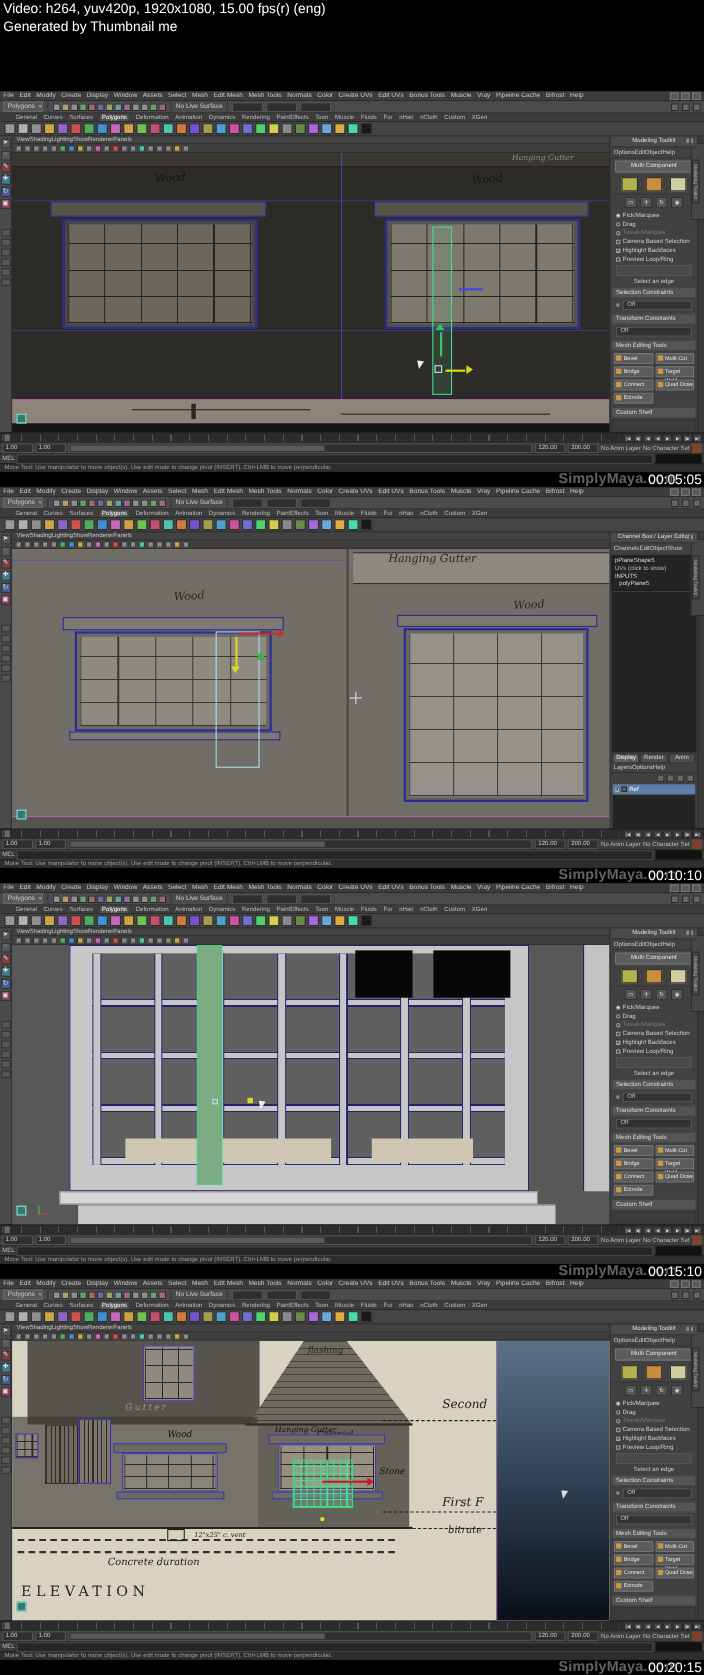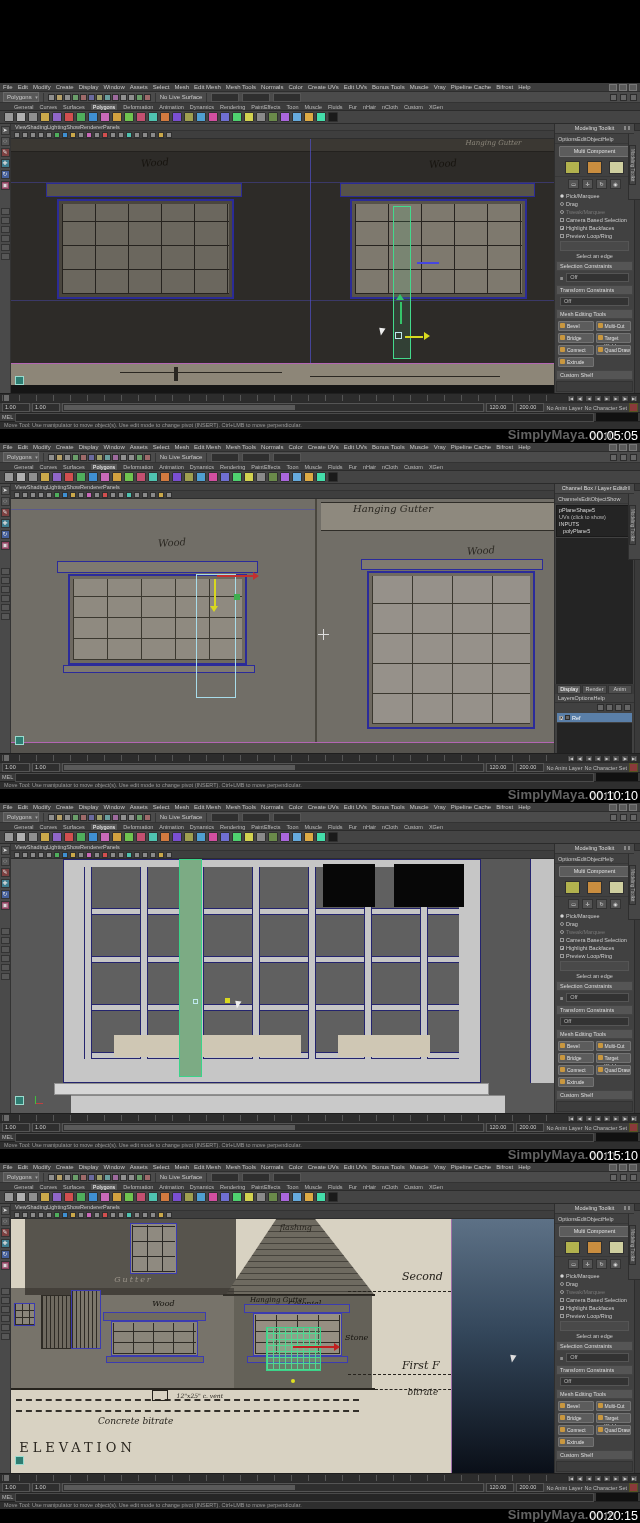--- a/index.html
+++ b/index.html
@@ -130,20 +130,22 @@
   .cur{position:absolute;width:0;height:0;border-left:6px solid #eee;border-top:2px solid transparent;border-bottom:6px solid transparent;transform:rotate(-12deg);}
   .xh{position:absolute;}
   .xh:before,.xh:after{content:"";position:absolute;background:#ddd;}
   .xh:before{left:-5px;top:0;width:11px;height:1px;}
   .xh:after{left:0;top:-5px;width:1px;height:11px;}
 </style>
 </head>
 <body>
 
 <div id="header">
+  <div>Video: h264, yuv420p, 1920x1080, 15.00 fps(r) (eng)</div>
+  <div>Generated by Thumbnail me</div>
 </div>
 
 <div class="frame" style="top:83px">
   <div class="maya">
     <div>
   <div class="menubar">
     <span data-list="maya.menus">
             <span class="mi">File</span>
             <span class="mi">Edit</span>
             <span class="mi">Modify</span>
@@ -1220,21 +1222,21 @@
           <div class="abs" style="left:67%;top:67%;width:14%;border-top:1px dashed #26231d"></div>
           <div class="hand" style="left:72%;top:20%;font-size:11px;color:#1f1c16">Second</div>
           <div class="abs" style="left:62%;top:28.5%;width:19%;border-top:1px dashed #26231d"></div>
           <div class="hand" style="left:72%;top:55%;font-size:11px;color:#1f1c16">First F</div>
           <div class="abs" style="left:62%;top:61%;width:19%;border-top:1px dashed #26231d"></div>
           <div class="hand" style="left:73%;top:66%;font-size:9px;color:#1f1c16">bitrate</div>
           <div class="abs" style="left:1%;top:71%;width:63%;border-top:2px dashed #33302a"></div>
           <div class="abs" style="left:1%;top:75%;width:63%;border-top:2px dashed #33302a"></div>
           <div class="abs bord" style="left:26%;top:67.5%;width:3%;height:4%;border:1px solid #26231d"></div>
           <div class="hand" style="left:30.5%;top:68%;font-size:6px;color:#26231d">12"x25" c. vent</div>
-          <div class="hand" style="left:16%;top:77.5%;font-size:9px;color:#26231d">Concrete bitrate</div>
+          <div class="hand" style="left:16%;top:77.5%;font-size:9px;color:#26231d">Concrete duration</div>
           <div class="hand" style="left:1.5%;top:87%;font-size:13px;font-style:normal;letter-spacing:4px;color:#2b2720">ELEVATION</div>
           <div class="cur" style="left:92%;top:53%;border-left-color:#ddd"></div>
           <div class="teal"></div>
         </div>
       </div>
       <div class="rpanel">
   <div class="ptitle">
     <span>Modeling Toolkit</span><span class="dots"></span>
   </div>
   <div class="pmenus">

